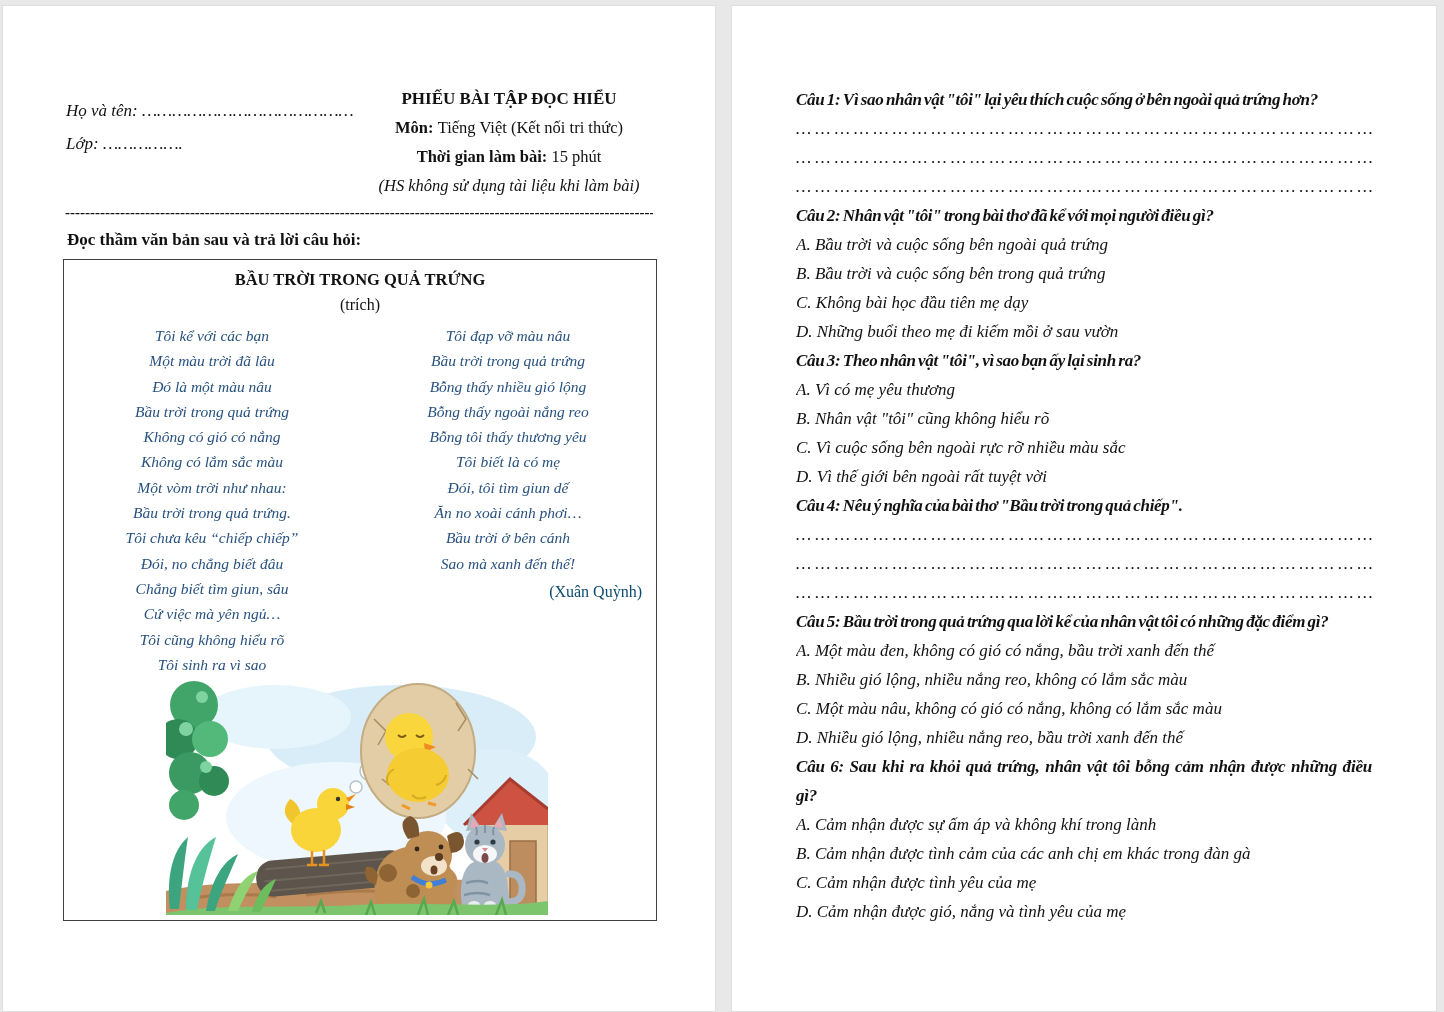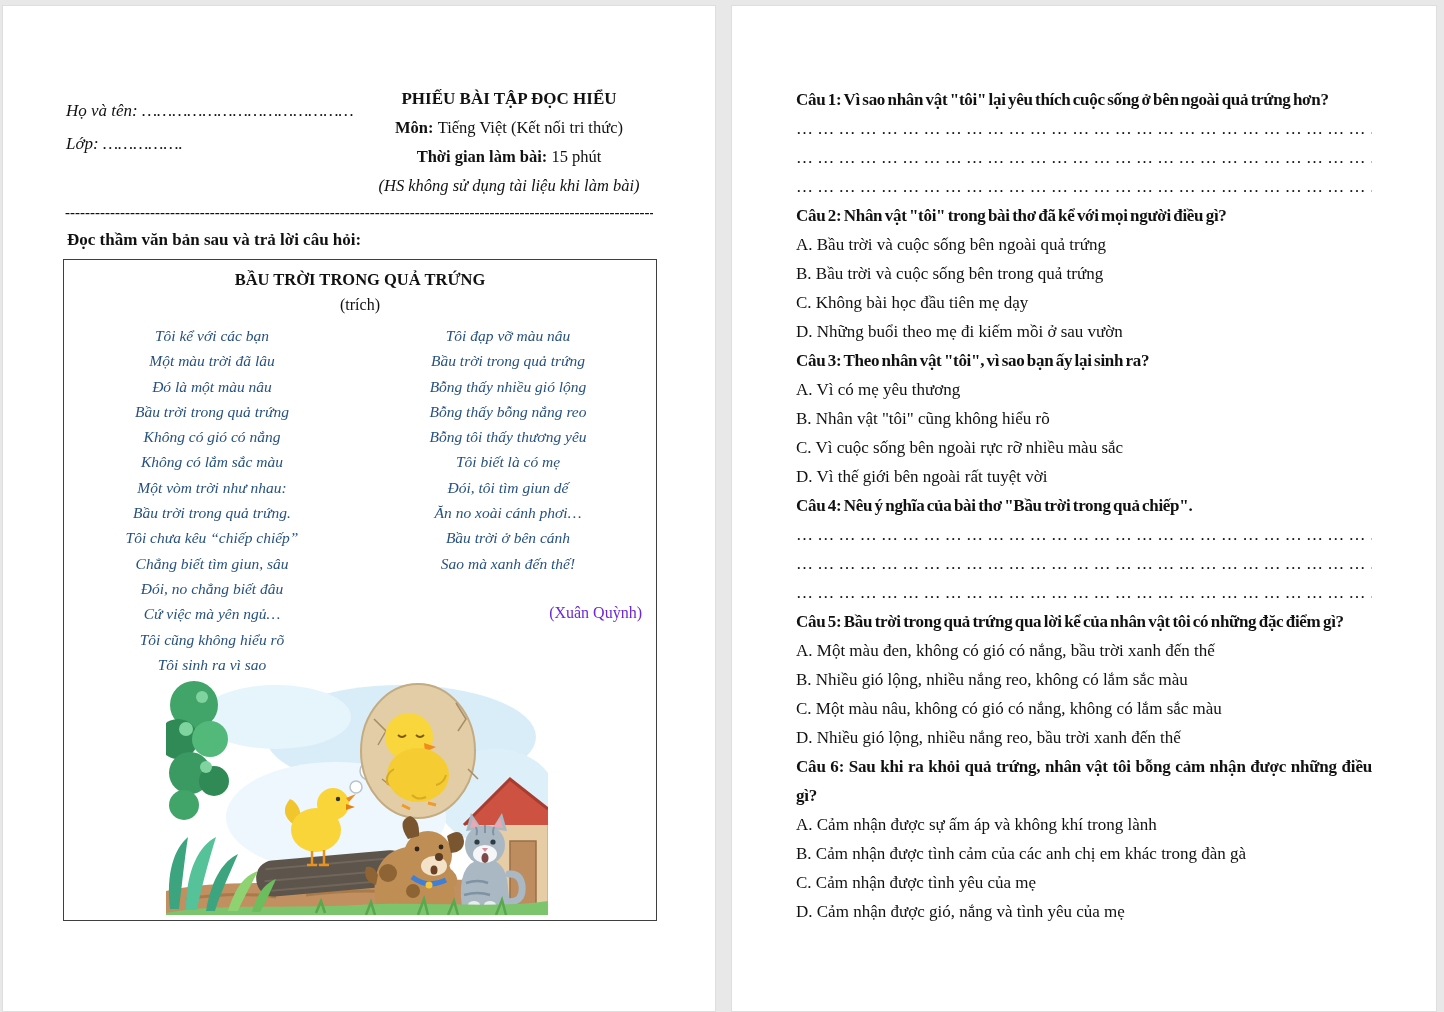--- a/index.html
+++ b/index.html
@@ -20,25 +20,25 @@
   .exam-note{font-style:italic;}
   .bold{font-weight:bold;}
   .divider{position:absolute;left:62px;top:198px;width:588px;overflow:hidden;white-space:nowrap;font-weight:bold;font-size:15px;}
   .instruction{position:absolute;left:64px;top:224px;font-weight:bold;font-size:17px;line-height:20px;text-align:right;}
   .poem-box{position:absolute;left:60px;top:253px;width:594px;height:662px;border:1.5px solid #3f3f3f;box-sizing:border-box;}
   .poem-title{text-align:center;font-weight:bold;font-size:16.5px;margin-top:8px;line-height:24px;}
   .poem-subtitle{text-align:center;font-size:16px;line-height:26px;}
   .poem-cols{display:flex;margin-top:5px;}
   .poem-col{width:50%;text-align:center;font-style:italic;font-size:15.5px;line-height:25.3px;color:#27517f;}
   .poem-line{display:block;}
-  .poem-author{display:block;text-align:right;padding-right:14px;font-style:normal;color:#6d28d9;font-size:16px;margin-top:24px;line-height:25px;}
+  .poem-author{display:block;text-align:right;padding-right:14px;font-style:normal;color:#0c4a6e;font-size:16px;margin-top:3px;line-height:25px;}
   .illustration{position:absolute;left:102px;top:417px;width:382px;height:238px;}
 
   
-  .page2-content{padding:79px 64px 0 64px;font-size:17px;line-height:29px;}
+  .page2-content{padding:79px 64px 0 64px;font-size:17px;line-height:29px;font-style:italic;}
   .stem{font-weight:bold;white-space:nowrap;overflow:hidden;letter-spacing:-0.3px;word-spacing:-1.5px;}
   .stem.wrap{white-space:normal;text-align:justify;letter-spacing:-0.2px;word-spacing:0.5px;}
   .dots{white-space:nowrap;overflow:hidden;height:29px;}
   .option{white-space:nowrap;overflow:hidden;}
 </style>
 </head>
 <body>
 
 <div class="page page1">
 
@@ -65,31 +65,31 @@
       <div class="poem-col">
         <span class="poem-line">Tôi kể với các bạn</span>
         <span class="poem-line">Một màu trời đã lâu</span>
         <span class="poem-line">Đó là một màu nâu</span>
         <span class="poem-line">Bầu trời trong quả trứng</span>
         <span class="poem-line">Không có gió có nắng</span>
         <span class="poem-line">Không có lắm sắc màu</span>
         <span class="poem-line">Một vòm trời như nhau:</span>
         <span class="poem-line">Bầu trời trong quả trứng.</span>
         <span class="poem-line">Tôi chưa kêu “chiếp chiếp”</span>
+        <span class="poem-line">Đói, no chẳng biết đâu</span>
         <span class="poem-line">Chẳng biết tìm giun, sâu</span>
-        <span class="poem-line">Đói, no chẳng biết đâu</span>
         <span class="poem-line">Cứ việc mà yên ngủ…</span>
         <span class="poem-line">Tôi cũng không hiểu rõ</span>
         <span class="poem-line">Tôi sinh ra vì sao</span>
       </div>
       <div class="poem-col">
         <span class="poem-line">Tôi đạp vỡ màu nâu</span>
         <span class="poem-line">Bầu trời trong quả trứng</span>
         <span class="poem-line">Bỗng thấy nhiều gió lộng</span>
-        <span class="poem-line">Bỗng thấy bỗng nắng reo</span>
+        <span class="poem-line">Bỗng thấy ngoài nắng reo</span>
         <span class="poem-line">Bỗng tôi thấy thương yêu</span>
         <span class="poem-line">Tôi biết là có mẹ</span>
         <span class="poem-line">Đói, tôi tìm giun dế</span>
         <span class="poem-line">Ăn no xoài cánh phơi…</span>
         <span class="poem-line">Bầu trời ở bên cánh</span>
         <span class="poem-line">Sao mà xanh đến thế!</span>
         <span class="poem-author">(Xuân Quỳnh)</span>
       </div>
     </div>
 

